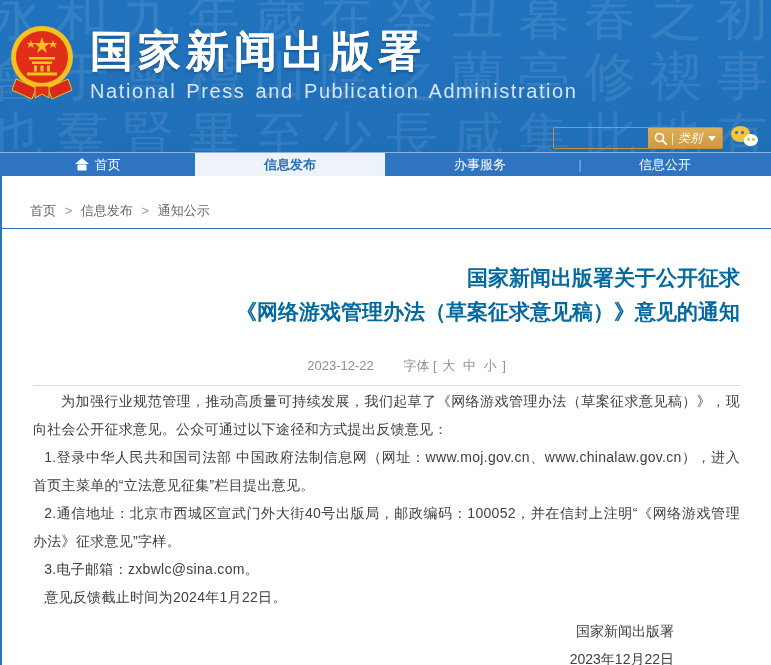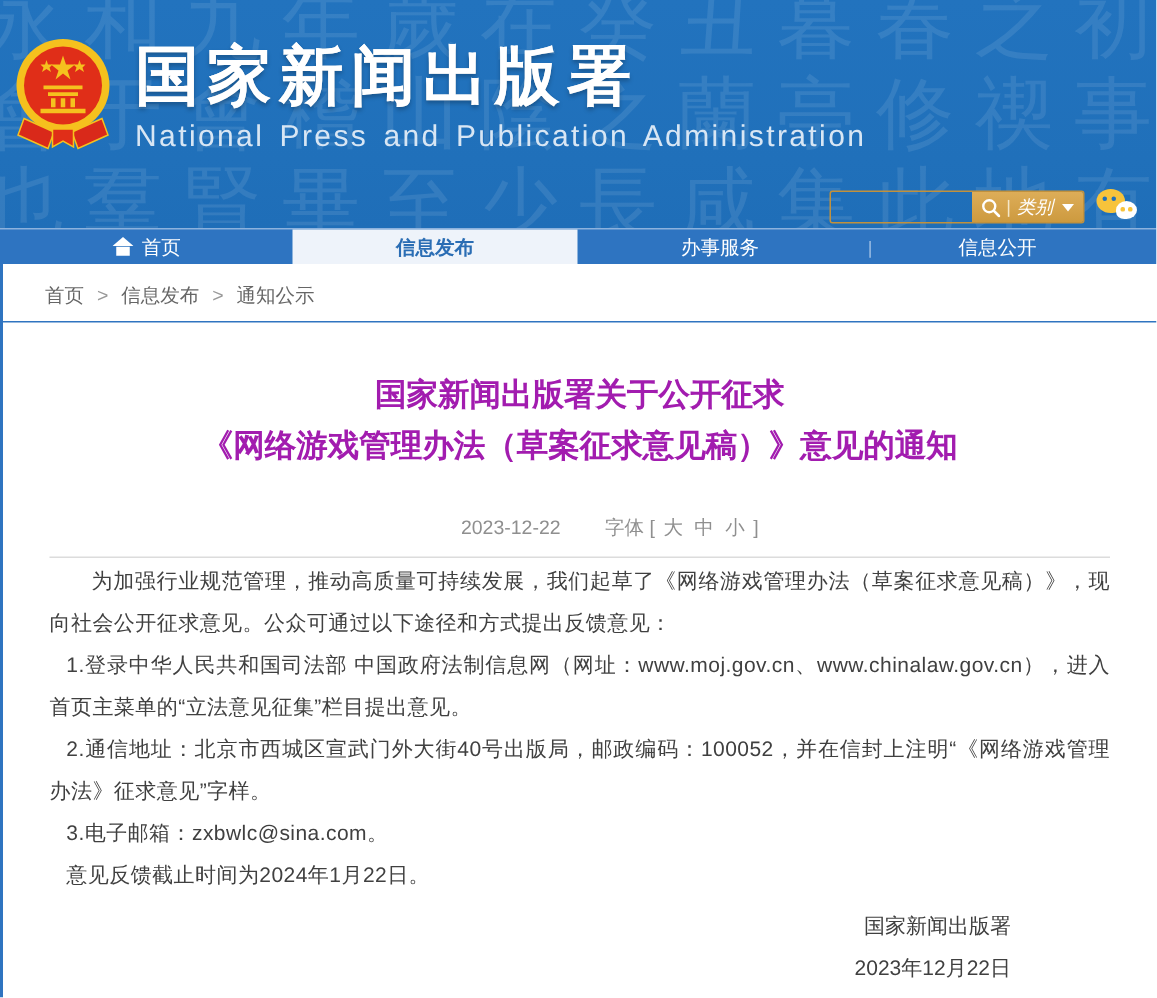--- a/index.html
+++ b/index.html
@@ -58,27 +58,27 @@
   .nav-tab { display:flex; align-items:center; justify-content:center; color:#ffffff; cursor:pointer; }
   .nav-tab.active { width:190px; background:#eef3fa; color:#2a6db4; font-weight:bold; }
   .nav-tab.plain  { width:190px; }
   .nav-tab.plain2 { width:160px; }
   .nav-sep { width:10px; display:flex; align-items:center; justify-content:center;
              color:#9dbfe4; font-size:12px; }
   .nav-fill { flex:1; }
 
   
   .page-body { border-left:2px solid #2f74c0; min-height:489px; background:#fff; }
-  .breadcrumb { padding:12px 0 8px 28px; font-size:13px; color:#666;
+  .breadcrumb { padding:26px 0 8px 28px; font-size:13px; color:#666;
                 border-bottom:1px solid #2f74c0; }
   .breadcrumb .crumb { cursor:pointer; }
   .breadcrumb .bc-sep { color:#999; margin:0 5px; }
 
   .article { padding:0 31px; }
-  .article-title { margin-top:32px; text-align:center; color:#a21caf; font-weight:bold;
+  .article-title { margin-top:32px; text-align:right; color:#0369a1; font-weight:bold;
                    font-size:21px; line-height:34px; }
   .article-meta { margin-top:28px; text-align:center; font-size:13px; color:#8f8f8f; }
   .article-meta .date { margin-right:26px;margin-left:40px; }
   .font-size-opt { cursor:pointer; margin:0 2px; }
   .meta-rule { border:none; border-top:1px solid #dcdcdc; margin-top:10px; }
 
   .article-body { margin-top:1px; font-size:14px; color:#404040; line-height:28px;
                   text-align:justify; letter-spacing:0.3px; }
   .article-body p.ind2 { text-indent:2em; }
   .article-body p.ind1 { text-indent:0.8em; }

